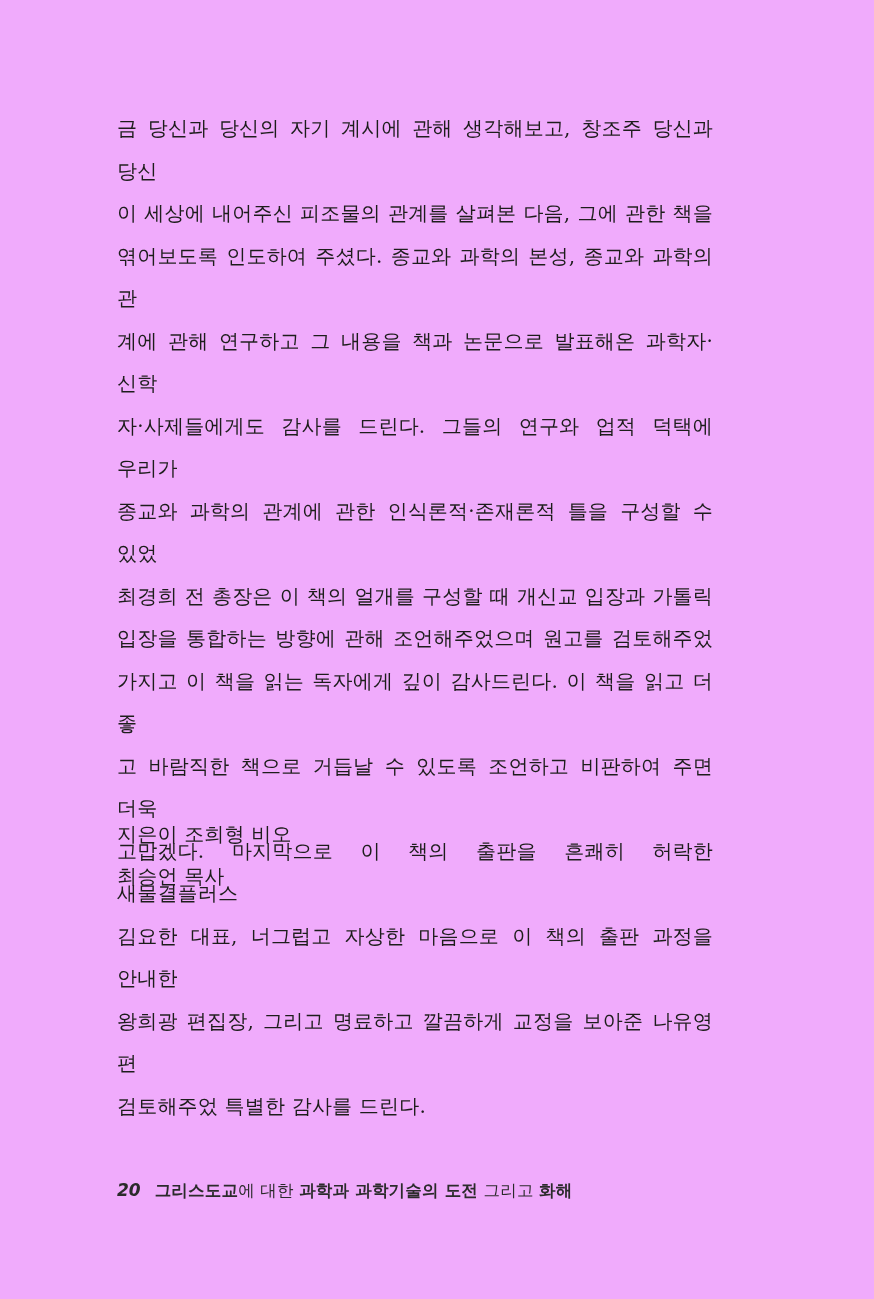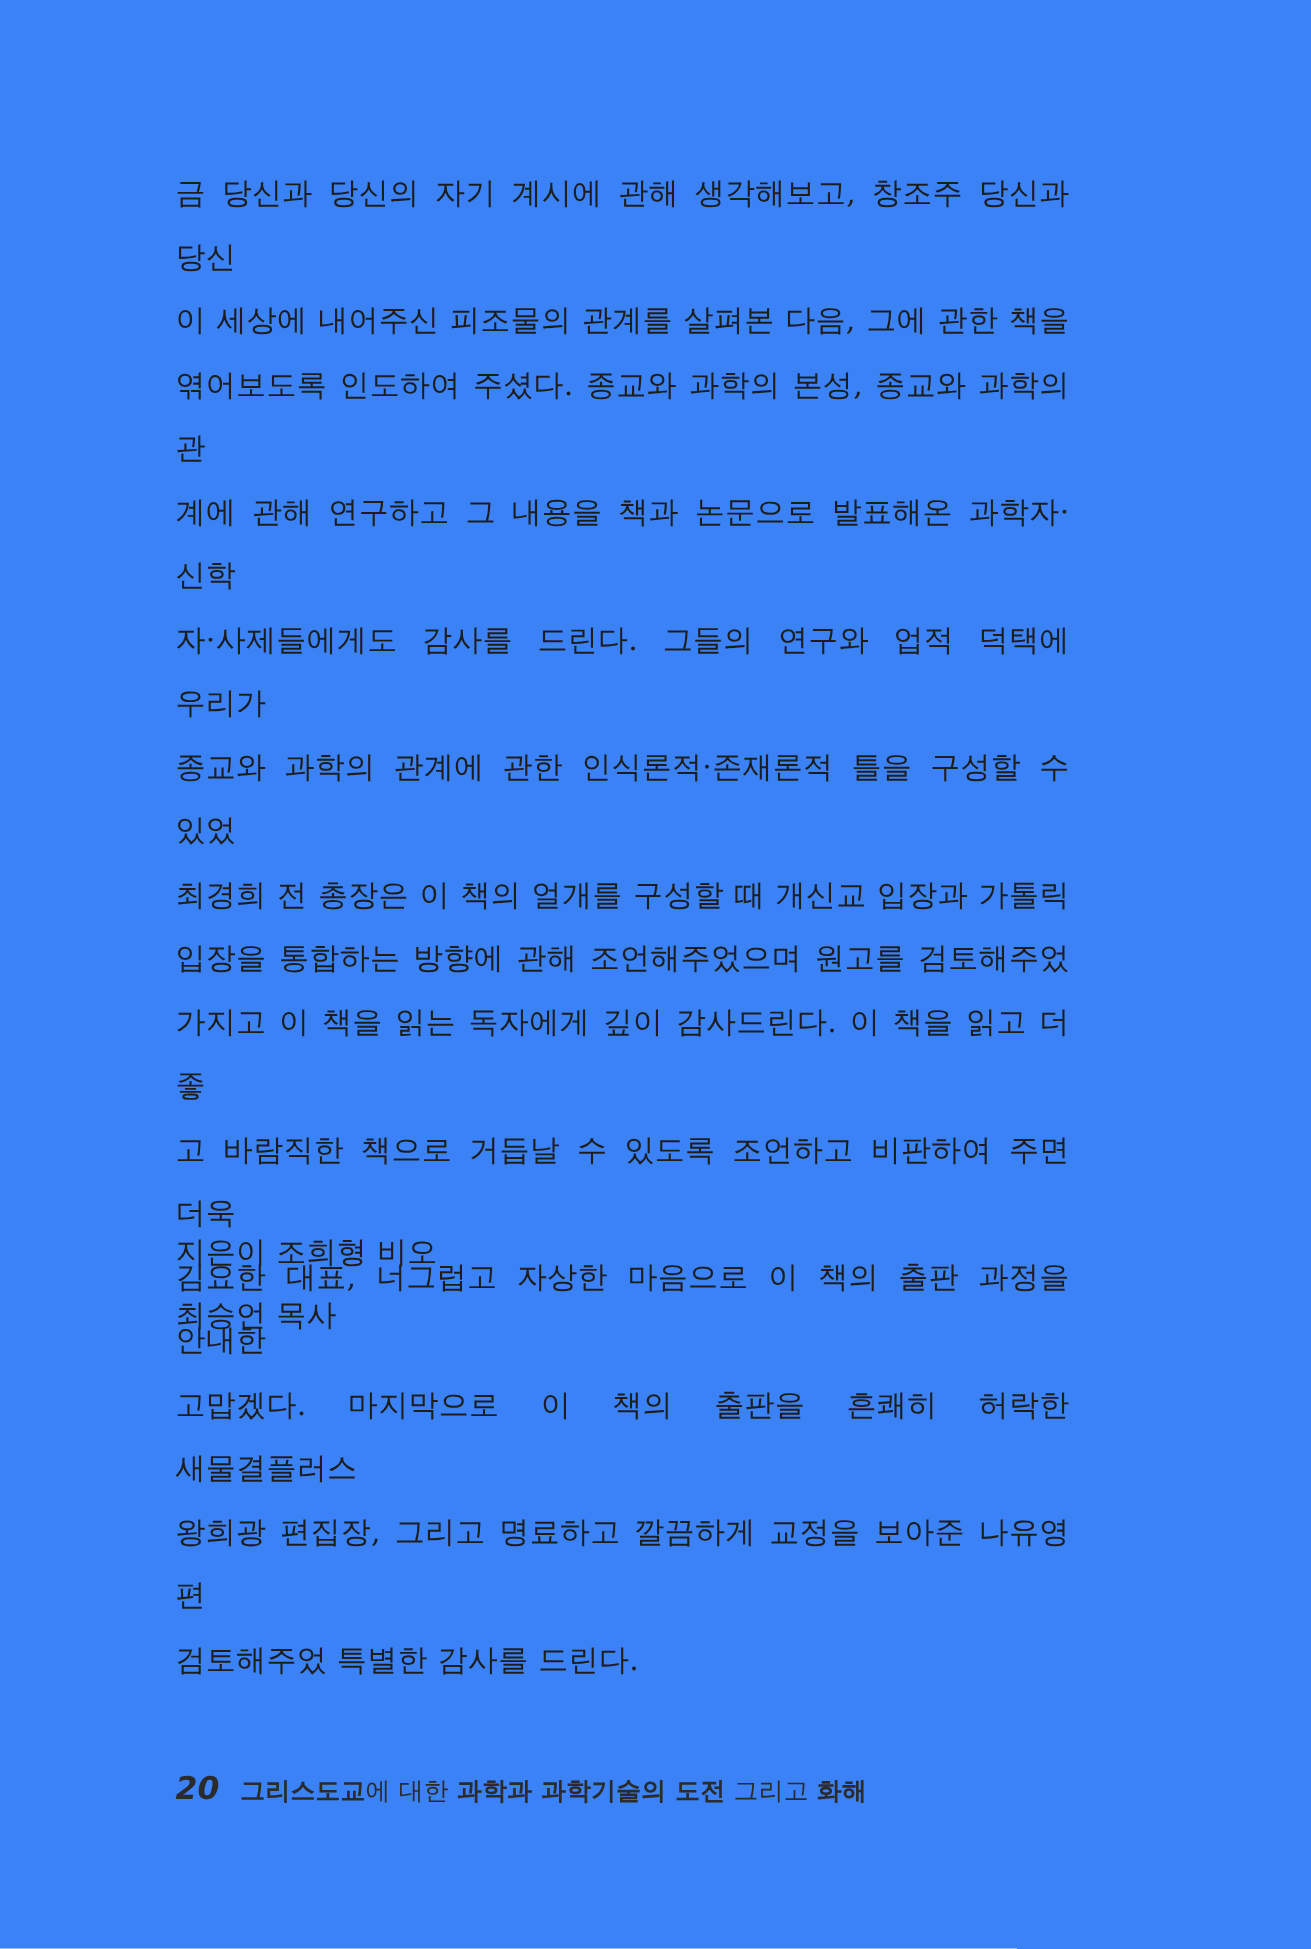--- a/index.html
+++ b/index.html
@@ -5,21 +5,21 @@
   html, body {
     margin: 0;
     padding: 0;
     background: #e8e8e8;
   }
   .page {
     position: relative;
     width: 874px;
     height: 1299px;
     margin: 0 auto;
-    background: #3b82f6;
+    background: #f0abfc;
     overflow: hidden;
     font-family: "DejaVu Serif", "Liberation Serif", serif;
     color: #1d1d1b;
   }
   
   .body-text {
     position: absolute;
     top: 107px;
     left: 117px;
     width: 596px;
@@ -55,21 +55,21 @@
     top: 1180px;
     left: 117px;
     width: 640px;
     display: flex;
     align-items: baseline;
   }
   .footer .page-num {
     font-family: "DejaVu Sans", "Liberation Sans", sans-serif;
     font-style: italic;
     font-weight: 600;
-    font-size: 21px;
+    font-size: 17px;
     color: #2b2b2b;
     flex: 0 0 auto;
   }
   .footer .running-title {
     margin-left: 14px;
     font-family: "DejaVu Sans", "Liberation Sans", sans-serif;
     font-size: 16.5px;
     letter-spacing: 0.2px;
     color: #2b2b2b;
     flex: 0 0 auto;
@@ -86,22 +86,22 @@
     <div class="line">금 당신과 당신의 자기 계시에 관해 생각해보고, 창조주 당신과 당신</div>
     <div class="line">이 세상에 내어주신 피조물의 관계를 살펴본 다음, 그에 관한 책을</div>
     <div class="line">엮어보도록 인도하여 주셨다. 종교와 과학의 본성, 종교와 과학의 관</div>
     <div class="line">계에 관해 연구하고 그 내용을 책과 논문으로 발표해온 과학자·신학</div>
     <div class="line">자·사제들에게도 감사를 드린다. 그들의 연구와 업적 덕택에 우리가</div>
     <div class="line">종교와 과학의 관계에 관한 인식론적·존재론적 틀을 구성할 수 있었</div>
     <div class="line">최경희 전 총장은 이 책의 얼개를 구성할 때 개신교 입장과 가톨릭</div>
     <div class="line">입장을 통합하는 방향에 관해 조언해주었으며 원고를 검토해주었</div>
     <div class="line">가지고 이 책을 읽는 독자에게 깊이 감사드린다. 이 책을 읽고 더 좋</div>
     <div class="line">고 바람직한 책으로 거듭날 수 있도록 조언하고 비판하여 주면 더욱</div>
+    <div class="line">고맙겠다. 마지막으로 이 책의 출판을 흔쾌히 허락한 새물결플러스</div>
     <div class="line">김요한 대표, 너그럽고 자상한 마음으로 이 책의 출판 과정을 안내한</div>
-    <div class="line">고맙겠다. 마지막으로 이 책의 출판을 흔쾌히 허락한 새물결플러스</div>
     <div class="line">왕희광 편집장, 그리고 명료하고 깔끔하게 교정을 보아준 나유영 편</div>
     <div class="line last">검토해주었 특별한 감사를 드린다.</div>
   </div>
 
   <div class="signatures">
     <div class="sig-line">지은이 조희형 비오</div>
     <div class="sig-line">최승언 목사</div>
   </div>
 
   <div class="footer">

